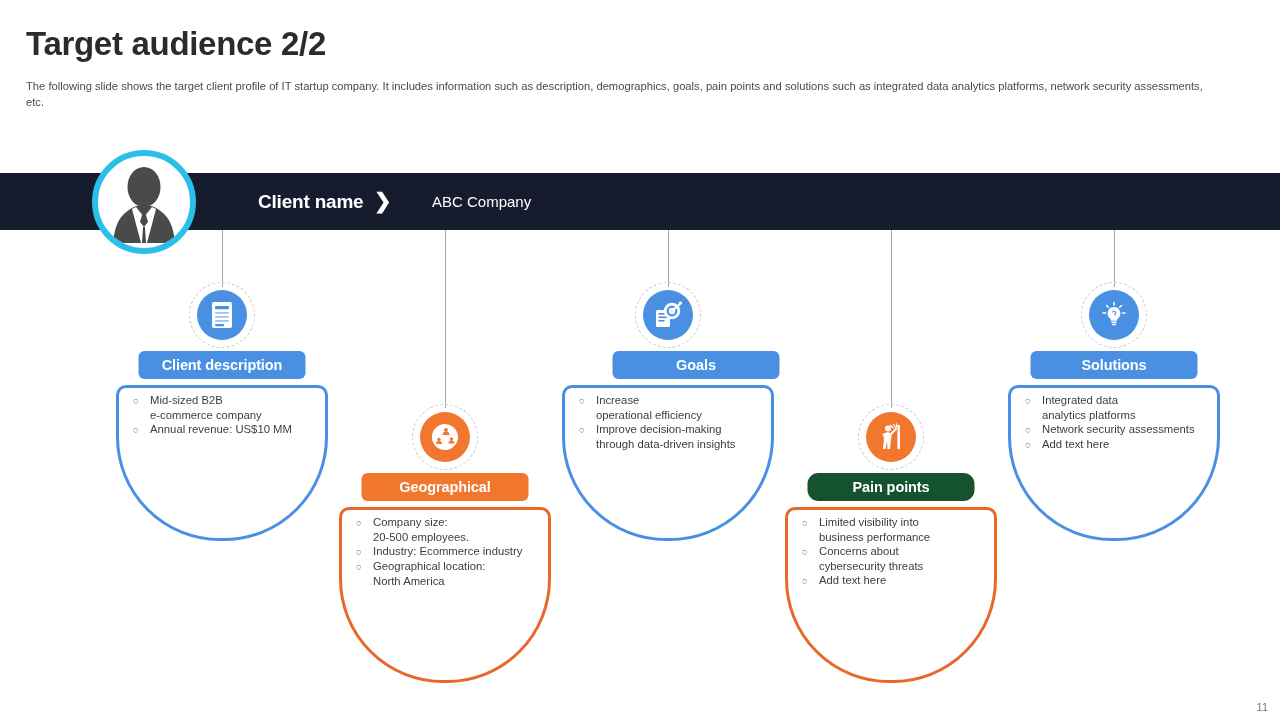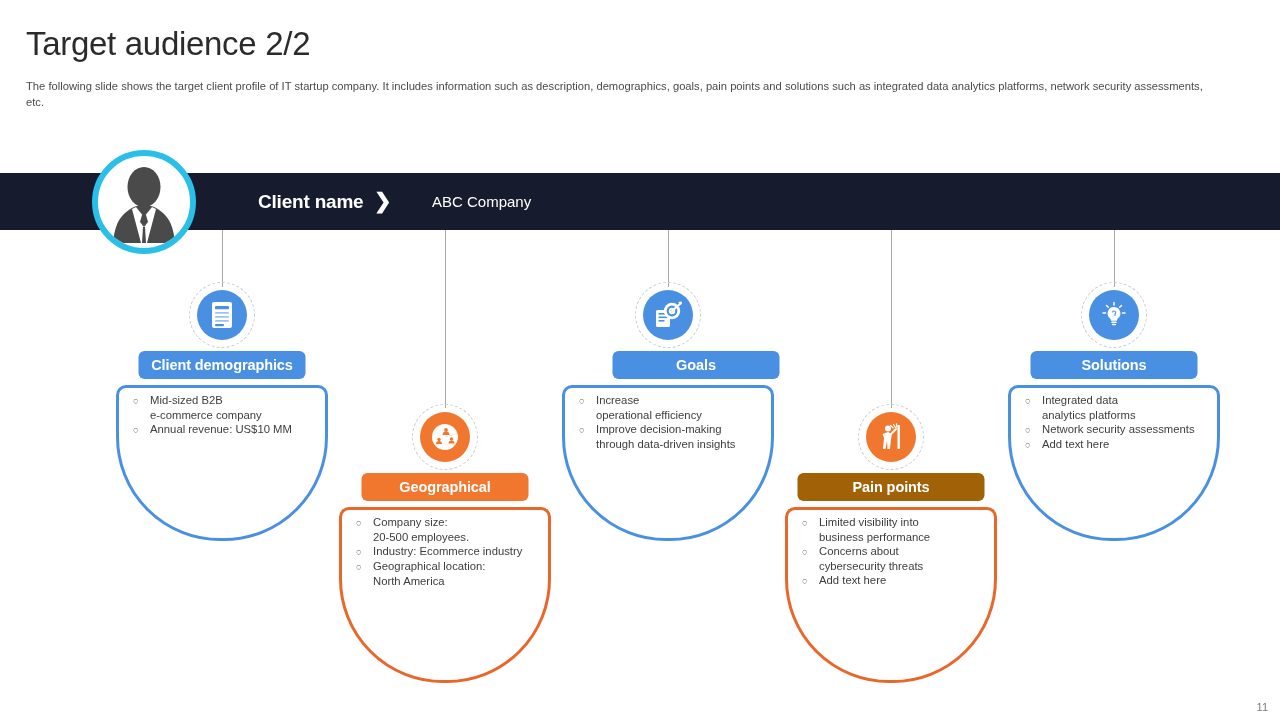--- a/index.html
+++ b/index.html
@@ -7,21 +7,21 @@
     width: 1280px; height: 720px;
     background: #ffffff;
     font-family: "Liberation Sans", sans-serif;
     overflow: hidden;
   }
   .slide { position: relative; width: 1280px; height: 720px; background: #fff; }
 
   
   .page-title {
     position: absolute; left: 26px; top: 22px;
-    font-size: 33px; font-weight: 400; color: #2b2b2b;
+    font-size: 33px; font-weight: 700; color: #2b2b2b;
     letter-spacing: -0.3px; line-height: 44px;
   }
   .page-subtitle {
     position: absolute; left: 26px; top: 79px; width: 1195px;
     font-size: 11.2px; line-height: 15.5px; color: #4a4a4a;
   }
 
   
   .client-bar {
     position: absolute; left: 0; top: 173px; width: 1280px; height: 57px;
@@ -152,21 +152,21 @@
       <div class="disc" style="background:#4a90e2;"></div>
       <svg width="26" height="28" viewBox="0 0 26 28">
         <rect x="3" y="1" width="20" height="26" rx="2" fill="#ffffff"></rect>
         <rect x="6" y="5" width="14" height="3.2" rx="1" fill="#4a90e2"></rect>
         <rect x="6" y="11" width="14" height="1.8" rx="0.9" fill="#9cc4ef"></rect>
         <rect x="6" y="15" width="14" height="1.8" rx="0.9" fill="#9cc4ef"></rect>
         <rect x="6" y="19" width="14" height="1.8" rx="0.9" fill="#9cc4ef"></rect>
         <rect x="6" y="23" width="9" height="2.2" rx="1" fill="#4a90e2"></rect>
       </svg>
     </div>
-    <div class="pill" style="background:#4a90e2; width:167px;">Client demographics</div>
+    <div class="pill" style="background:#4a90e2; width:167px;">Client description</div>
     <div class="bowl" style="border-color:#4a90e2;"></div>
     <div class="bullets">
       <div class="bullet-row">
         <span class="bullet-mark">○</span>
         <span class="bullet-text">Mid-sized B2B
 e-commerce company</span>
       </div>
       <div class="bullet-row">
         <span class="bullet-mark">○</span>
         <span class="bullet-text">Annual revenue: US$10 MM</span>
@@ -248,21 +248,21 @@
       <div class="ring"></div>
       <div class="disc" style="background:#f2772e;"></div>
       <svg width="26" height="28" viewBox="0 0 26 28">
         <rect x="19.5" y="2" width="2.4" height="24" fill="#ffffff"></rect>
         <circle cx="10" cy="5.5" r="3" fill="#ffffff"></circle>
         <path d="M10 9 L14 11 L13 16 L12 26 L9.5 26 L9 18 L7.5 26 L5 26 L6 15 L4.5 11 Z" fill="#ffffff"></path>
         <path d="M13.5 10.5 L18 6" stroke="#ffffff" stroke-width="2" stroke-linecap="round"></path>
         <path d="M15.5 1.5 L17.5 4.5 M18.5 0.8 L18.8 4 M12.5 2.5 L15 4.8" stroke="#ffffff" stroke-width="1.3" stroke-linecap="round"></path>
       </svg>
     </div>
-    <div class="pill" style="background:#a16207; width:187px;">Pain points</div>
+    <div class="pill" style="background:#14532d; width:167px;border-radius:11px;">Pain points</div>
     <div class="bowl tall" style="border-color:#e8682b;"></div>
     <div class="bullets">
       <div class="bullet-row">
         <span class="bullet-mark">○</span>
         <span class="bullet-text">Limited visibility into
 business performance</span>
       </div>
       <div class="bullet-row">
         <span class="bullet-mark">○</span>
         <span class="bullet-text">Concerns about

